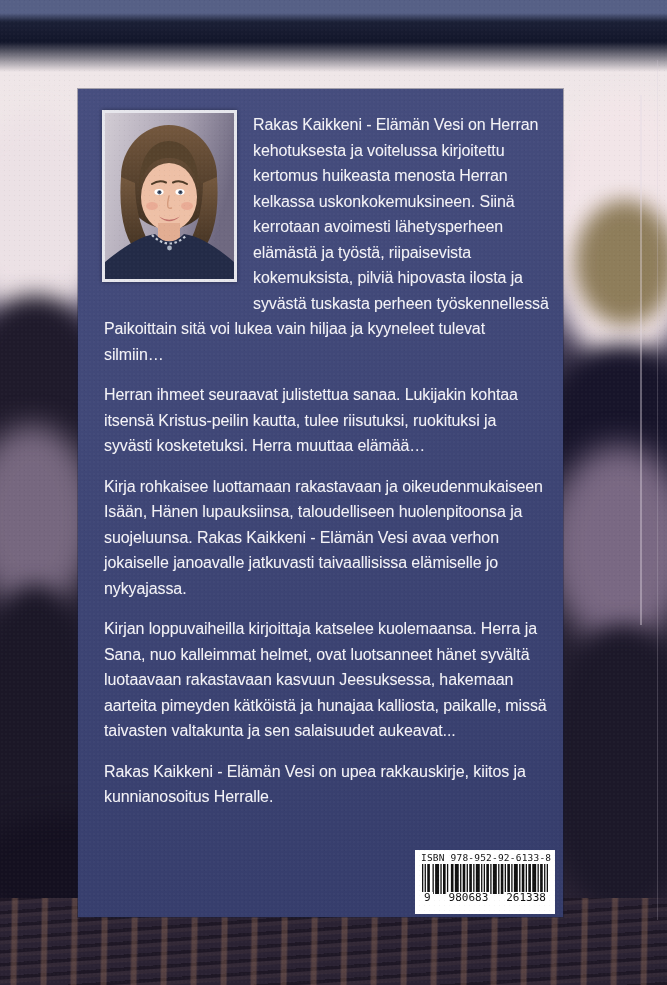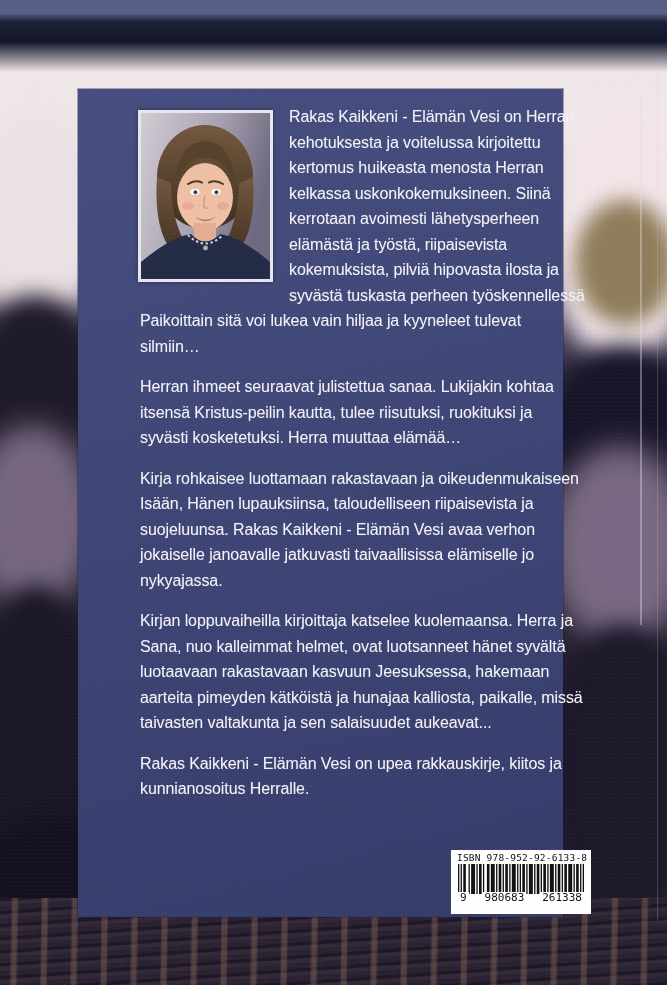--- a/index.html
+++ b/index.html
@@ -50,21 +50,21 @@
       radial-gradient(rgba(0,0,0,.6) .5px,transparent .9px);
     background-size:4px 4px,5px 5px;background-position:0 0,2px 3px;
   }
   
   .panel{
     position:absolute;left:78px;top:89px;width:485px;height:828px;z-index:3;
     background:var(--panel-bg);
     background-image:linear-gradient(165deg,rgba(255,255,255,.06),rgba(0,0,0,.10));
     box-shadow:0 0 0 1px rgba(20,25,55,.35);
   }
-  .panel-inner{position:relative;width:100%;height:100%;box-sizing:border-box;padding:15px 14px 0 26px;margin-left:36px;}
+  .panel-inner{position:relative;width:100%;height:100%;box-sizing:border-box;padding:23px 14px 0 26px;}
   .portrait{
     position:absolute;left:24px;top:21px;width:129px;height:166px;
     border:3px solid var(--photo-frame);background:#b9b2c0;
     box-shadow:0 0 4px rgba(0,0,10,.4);
   }
   .portrait svg{display:block;}
   .blurb{
     color:var(--panel-text);font-size:16px;line-height:25.5px;
     letter-spacing:-0.1px;white-space:pre;margin:0 0 15px 0;
     text-shadow:0 0 1px rgba(240,240,255,.25);
@@ -154,21 +154,21 @@
 kerrotaan avoimesti lähetysperheen
 elämästä ja työstä, riipaisevista
 kokemuksista, pilviä hipovasta ilosta ja
 syvästä tuskasta perheen työskennellessä</p>
       <p class="blurb">Paikoittain sitä voi lukea vain hiljaa ja kyyneleet tulevat
 silmiin…</p>
       <p class="blurb">Herran ihmeet seuraavat julistettua sanaa. Lukijakin kohtaa
 itsensä Kristus-peilin kautta, tulee riisutuksi, ruokituksi ja
 syvästi kosketetuksi. Herra muuttaa elämää…</p>
       <p class="blurb">Kirja rohkaisee luottamaan rakastavaan ja oikeudenmukaiseen
-Isään, Hänen lupauksiinsa, taloudelliseen riipaisevista ja
+Isään, Hänen lupauksiinsa, taloudelliseen huolenpitoonsa ja
 suojeluunsa. Rakas Kaikkeni - Elämän Vesi avaa verhon
 jokaiselle janoavalle jatkuvasti taivaallisissa elämiselle jo
 nykyajassa.</p>
       <p class="blurb">Kirjan loppuvaiheilla kirjoittaja katselee kuolemaansa. Herra ja
 Sana, nuo kalleimmat helmet, ovat luotsanneet hänet syvältä
 luotaavaan rakastavaan kasvuun Jeesuksessa, hakemaan
 aarteita pimeyden kätköistä ja hunajaa kalliosta, paikalle, missä
 taivasten valtakunta ja sen salaisuudet aukeavat...</p>
       <p class="blurb">Rakas Kaikkeni - Elämän Vesi on upea rakkauskirje, kiitos ja
 kunnianosoitus Herralle.</p>

